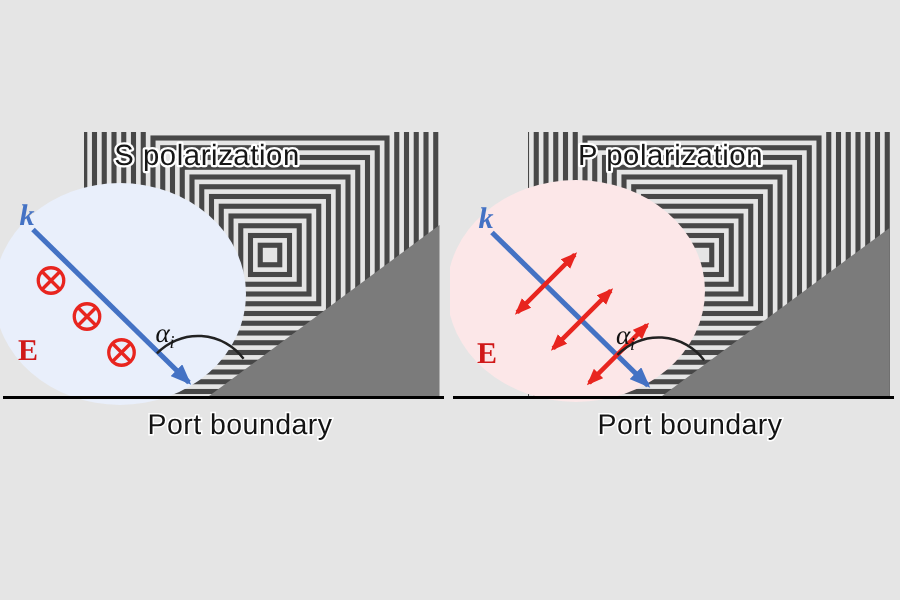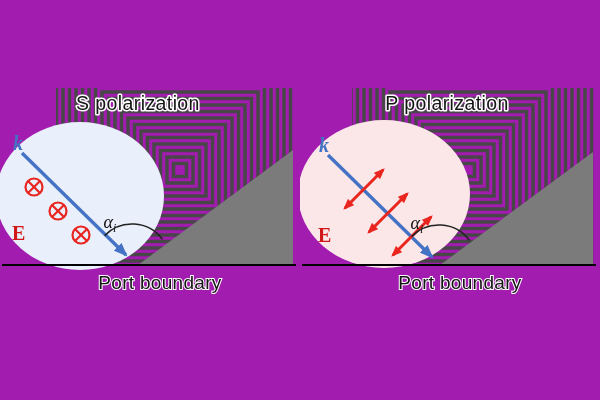--- a/index.html
+++ b/index.html
@@ -1,16 +1,16 @@
 <!DOCTYPE html>
 <html><head>
 <meta charset="utf-8">
 <style>
   html,body { margin:0; padding:0; background:#ffffff; }
-  .figure { position:relative; width:600px; height:400px; background:#a21caf; display:flex; overflow:hidden; }
+  .figure { position:relative; width:600px; height:400px; background:#e5e5e5; display:flex; overflow:hidden; }
   svg.panel { width:300px; height:400px; display:block; }
 
   .title-text    { font:19.5px "Liberation Sans", sans-serif; fill:#161616; letter-spacing:.4px;
                    paint-order:stroke; stroke:#ffffff; stroke-width:3px; stroke-linejoin:round; }
   .boundary-text { font:19px "Liberation Sans", sans-serif; fill:#141414; letter-spacing:.3px;
                    paint-order:stroke; stroke:#ffffff; stroke-width:2px; }
   .k-text     { font:italic 700 20px "Liberation Serif", serif; fill:#4472c4; }
   .e-text     { font:700 20px "Liberation Serif", serif; fill:#d01818; }
   .alpha-text { font:italic 18px "Liberation Serif", serif; fill:#111111; }
   .alpha-sub  { font:italic 12px "Liberation Serif", serif; }

